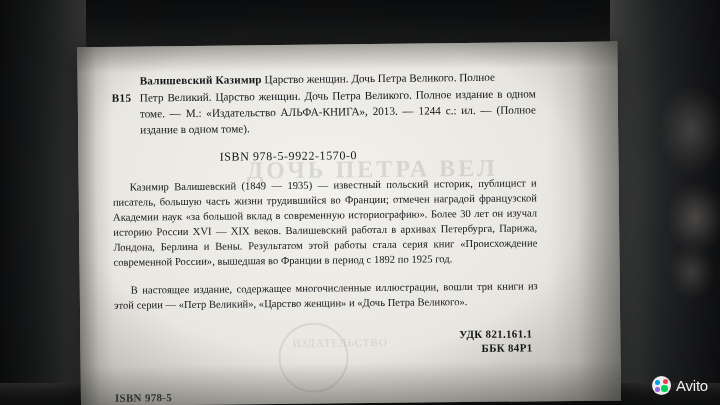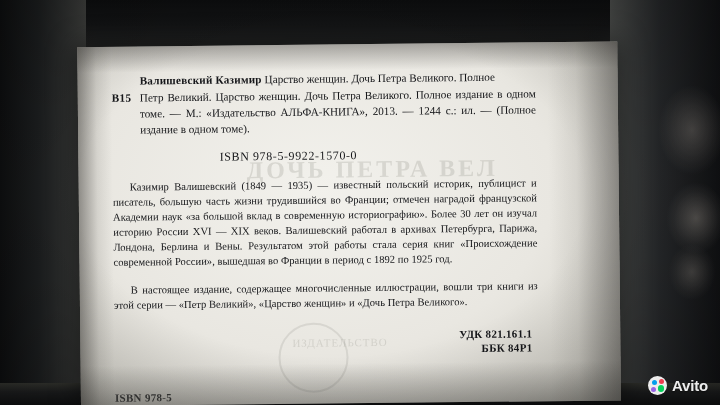--- a/index.html
+++ b/index.html
@@ -251,21 +251,21 @@
     position: absolute;
     left: 3.2px; bottom: 3.4px;
     width: 5px; height: 5px;
     border-radius: 50%;
     background: #a169f7;
   }
   .wm-text {
     color: #ffffff;
     font-family: "Liberation Sans", sans-serif;
     font-size: 15px;
-    font-weight: bold;
+    font-weight: normal;
     letter-spacing: -0.2px;
     text-shadow: 0 1px 2px rgba(0,0,0,0.6);
   }
 
   
   .vignette {
     position: absolute;
     inset: 0;
     pointer-events: none;
     background: radial-gradient(ellipse 560px 360px at 46% 48%, rgba(0,0,0,0) 45%, rgba(0,0,0,0.28) 88%, rgba(0,0,0,0.5) 100%);

